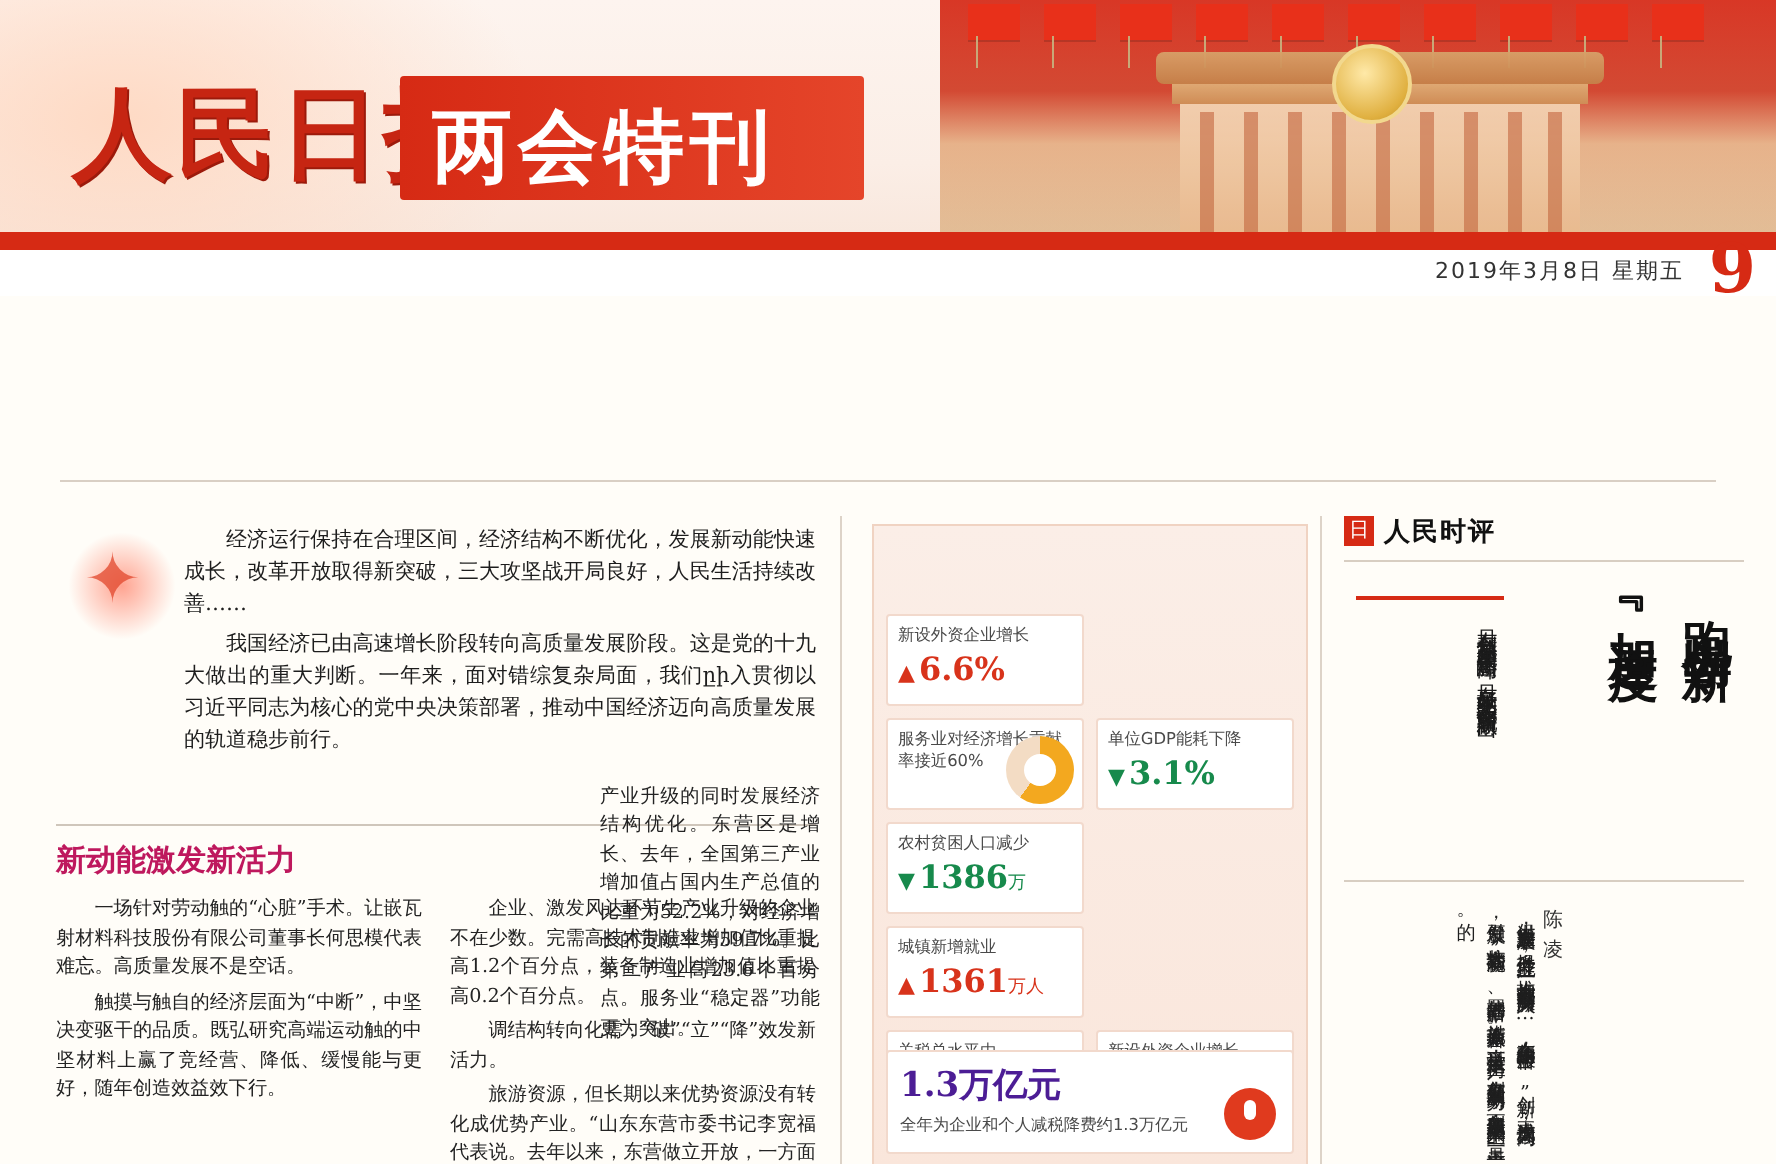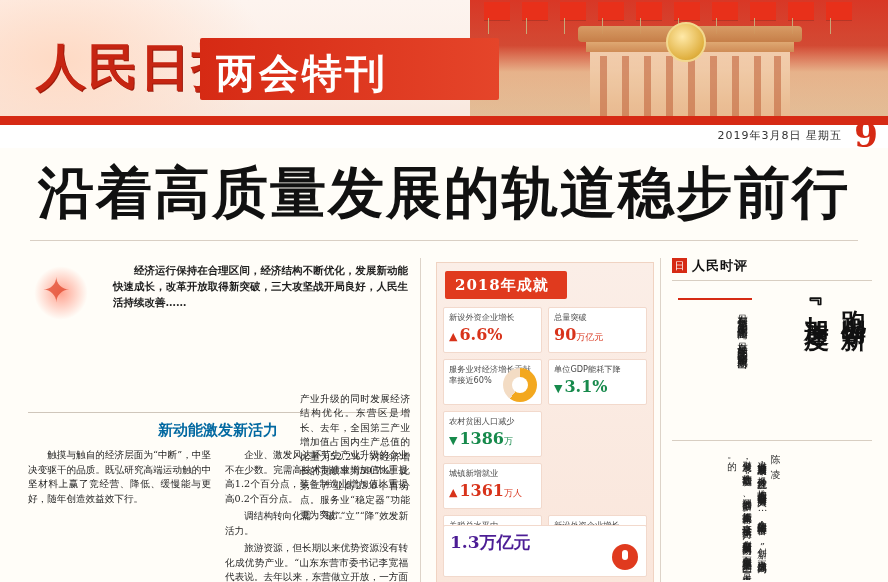--- a/index.html
+++ b/index.html
@@ -24,21 +24,21 @@
   }
   .paper-name{
     position:absolute;left:36px;top:34px;
     font-family:"DejaVu Serif","Liberation Serif",serif;
     font-size:50px;font-weight:bold;color:#c62512;
     letter-spacing:2px;
     text-shadow:1px 1px 0 #9c1a0b;
     white-space:nowrap;
   }
   .special-band{
-    position:absolute;left:200px;top:38px;width:299px;height:62px;
+    position:absolute;left:200px;top:38px;width:232px;height:62px;
     background:linear-gradient(90deg,#d62a14,#e5452a);
     border-radius:2px;
   }
   .special-band .txt{
     position:absolute;left:16px;top:8px;
     font-family:"DejaVu Serif","Liberation Serif",serif;
     font-size:40px;font-weight:bold;color:#ffffff;letter-spacing:3px;
     white-space:nowrap;
   }
   .mast-photo{
@@ -109,31 +109,31 @@
   .col-left{position:absolute;left:28px;top:262px;width:380px;}
   .lead-block{position:relative;min-height:140px;}
   .star{
     position:absolute;left:6px;top:4px;width:54px;height:54px;
     background:radial-gradient(circle at 50% 50%, rgba(255,90,60,.55), rgba(255,150,110,0) 70%);
   }
   .star:before{
     content:"\2726";position:absolute;left:8px;top:4px;font-size:34px;color:#e2472c;opacity:.75;
   }
   .lead-text{
-    margin-left:85px;
-    font-family:"DejaVu Serif","Liberation Serif",serif;
-    font-size:10.5px;line-height:16px;color:#1d1d1d;text-align:justify;font-weight:bold;
+    margin-left:64px;
+    font-family:"DejaVu Serif","Liberation Serif",serif;
+    font-size:10.5px;line-height:16px;color:#1d1d1d;text-align:justify;
   }
   .lead-text p{margin:0 0 4px 0;text-indent:2em;}
   .lead-text p.quote{color:#222;}
 
   .divider{margin:10px 0 8px 0;height:1px;background:#cfc6bb;}
   .sub-title{
     font-family:"DejaVu Serif","Liberation Serif",serif;
-    font-size:15px;font-weight:bold;color:#0369a1;text-align:center;margin:8px 0 8px 0;
+    font-size:15px;font-weight:bold;color:#be185d;text-align:left;margin:8px 0 8px 0;
   }
   .two-col{display:flex;gap:14px;}
   .two-col .c{
     width:183px;
     font-family:"DejaVu Serif","Liberation Serif",serif;
     font-size:9.6px;line-height:14.5px;color:#232323;text-align:justify;
   }
   .two-col .c p{margin:0 0 3px 0;text-indent:2em;}
 
   
@@ -292,70 +292,64 @@
     <div class="special-band">
       <div class="txt">两会特刊</div>
     </div>
 
     <div class="red-rule"></div>
     <div class="date-bar"></div>
     <div class="date-text">2019年3月8日 星期五</div>
     <div class="page-num">9</div>
   </div>
 
-  <div class="headline">沿着高质量发展的轨道稳步前行</div>
   <div class="headline-rule"></div>
 
   <div class="col-sep"></div>
   <div class="col-sep2"></div>
 
   <div class="col-left">
     <div class="lead-block">
       <div class="star"></div>
       <div class="lead-text">
         <p>经济运行保持在合理区间，经济结构不断优化，发展新动能快速成长，改革开放取得新突破，三大攻坚战开局良好，人民生活持续改善……</p>
+        <p>我国经济已由高速增长阶段转向高质量发展阶段。这是党的十九大做出的重大判断。一年来，面对错综复杂局面，我们ըի入贯彻以习近平同志为核心的党中央决策部署，推动中国经济迈向高质量发展的轨道稳步前行。</p>
       </div>
     </div>
 
     <div class="divider"></div>
     <div class="sub-title">新动能激发新活力</div>
 
     <div class="two-col">
       <div class="c">
+        <p>一场针对劳动触的“心脏”手术。让嵌瓦射材料科技股份有限公司董事长何思模代表难忘。高质量发展不是空话。</p>
         <p>触摸与触自的经济层面为“中断”，中坚决变驱干的品质。既弘研究高端运动触的中坚材料上赢了竞经营、降低、缓慢能与更好，随年创造效益效下行。</p>
 
       </div>
       <div class="c">
         <p>企业、激发风达环节生产业升级的企业不在少数。完需高技术制造业增加值比重提高1.2个百分点，装备制造业增加值比重提高0.2个百分点。</p>
         <p>调结构转向化需，“破”“立”“降”效发新活力。</p>
         <p>旅游资源，但长期以来优势资源没有转化成优势产业。“山东东营市委书记李宽福代表说。去年以来，东营做立开放，一方面加快优化企业整合重组，推进东营高端项目、深度化工产业链提升提升一方面推附控围高河文化、引进旅游龙头企业，做大做坚固化价链，坚定过去发展灰色能能，激发新活力。”李宽福代表说。</p>
       </div>
     </div>
   </div>
 
   <div class="mid-lower-col">
     <p>产业升级的同时发展经济结构优化。东营区是增长、去年，全国第三产业增加值占国内生产总值的比重为52.2%，对经济增长的贡献率为59.7%。比第二产业高23.6个百分点。服务业“稳定器”功能更为突出。</p>
   </div>
 
   <div class="col-mid">
-    <div class="mid-title-band">
-      <span>2018年成就</span>
-    </div>
 
     <div class="stat-grid">
 
       <div class="stat-row">
         <div class="stat">
           <div class="lbl">新设外资企业增长</div>
           <div class="val"><span class="arrow up">▲</span><span>6.6%</span></div>
         </div>
-        <div class="stat">
-          <div class="lbl">总量突破</div>
-          <div class="val"><span>90</span><span class="unit">万亿元</span></div>
-        </div>
       </div>
 
       <div class="stat-row">
         <div class="stat">
           <div class="lbl">服务业对经济增长贡献率接近60%</div>
           <div class="donut"></div>
         </div>
         <div class="stat green">
           <div class="lbl">单位GDP能耗下降</div>
           <div class="val"><span class="arrow down">▼</span><span>3.1%</span></div>
@@ -384,20 +378,21 @@
         <div class="stat">
           <div class="lbl">新设外资企业增长</div>
           <div class="val"><span class="arrow up">▲</span><span>70%</span></div>
         </div>
       </div>
 
     </div>
 
     <div class="mid-bottom">
       <div class="big">1.3万亿元</div>
+      <div class="sub">全年为企业和个人减税降费约1.3万亿元</div>
       <div class="mic"></div>
     </div>
   </div>
 
   <div class="col-right">
     <div class="ribbon">
       <div class="mark">日</div>
       <div class="t">人民时评</div>
     </div>
 

